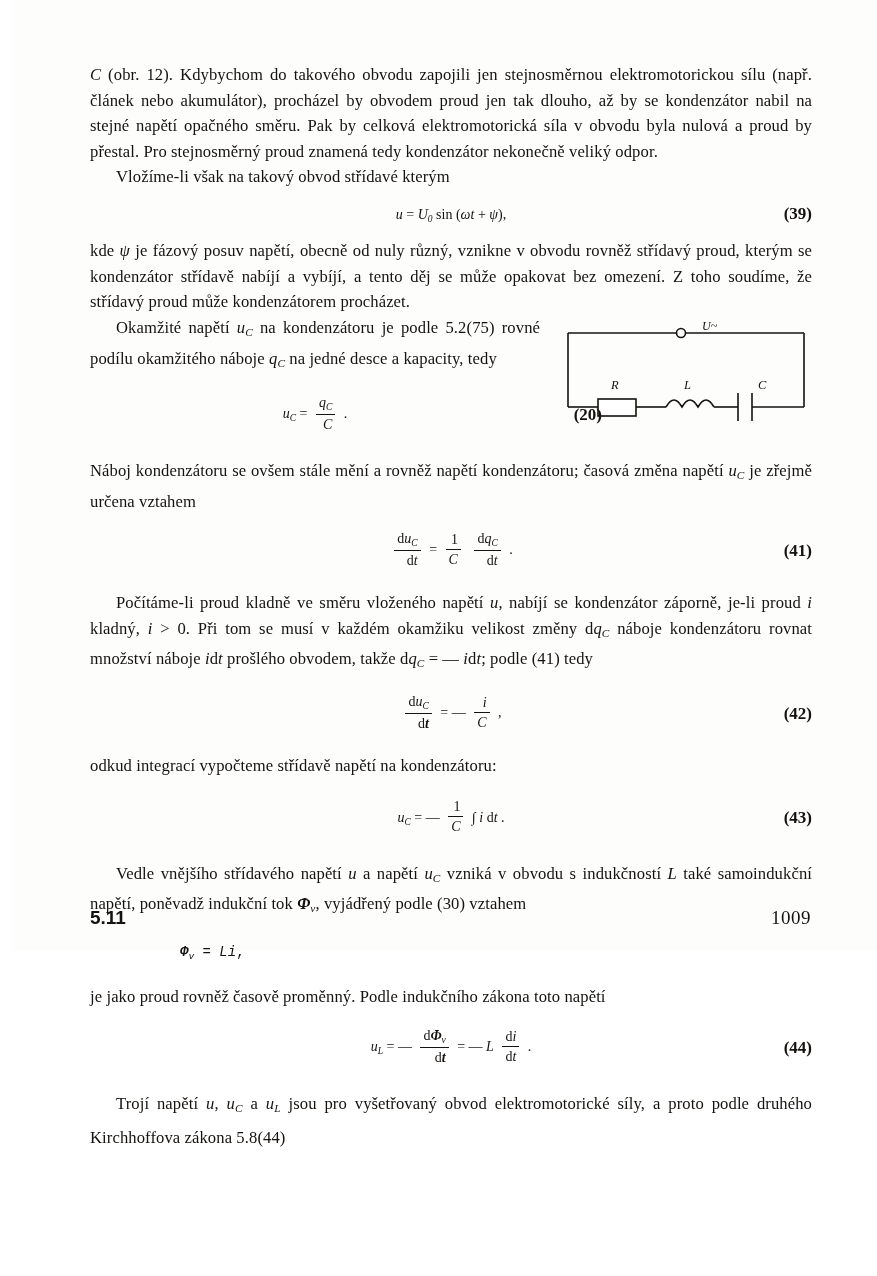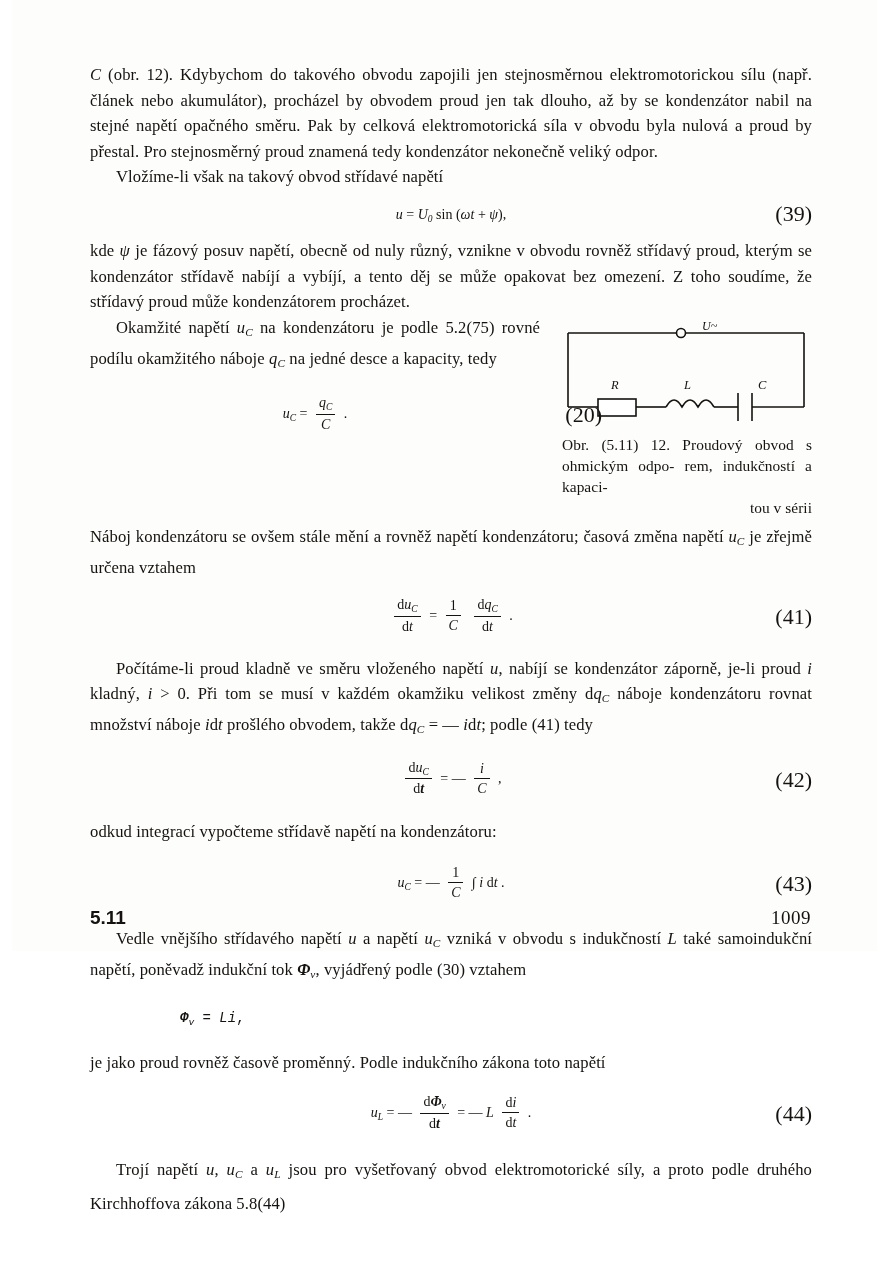--- a/index.html
+++ b/index.html
@@ -43,34 +43,34 @@
     position: relative;
     text-align: center;
     font-size: 17px;
     margin: 14px 0 14px 0;
   }
   .eq .num {
     position: absolute;
     right: 0;
     top: 50%;
     transform: translateY(-50%);
-    font-weight: normal;
-    font-size: 22px;
+    font-weight: bold;
+    font-size: 17px;
   }
   .it { font-style: italic; }
   .bi { font-style: italic; font-weight: bold; }
   sub.sb {
     font-size: 0.68em;
     vertical-align: -0.28em;
     font-style: italic;
   }
   .frac {
     display: inline-block;
     vertical-align: middle;
-    text-align: center;
+    text-align: right;
     line-height: 1.15;
     margin: 0 5px;
     position: relative;
     top: -1px;
   }
   .frac .top {
     display: block;
     padding: 0 3px 1px 3px;
     border-bottom: 1.3px solid #15120f;
   }
@@ -125,21 +125,21 @@
 <body>
 
 <div class="page">
 
   <div class="content">
 
     <p class="para">
       <span class="it">C</span> (obr. 12). Kdybychom do takového obvodu zapojili jen stejnosměrnou elektromotorickou sílu (např. článek nebo akumulátor), procházel by obvodem proud jen tak dlouho, až by se kondenzátor nabil na stejné napětí opačného směru. Pak by celková elektromotorická síla v obvodu byla nulová a proud by přestal. Pro stejnosměrný proud znamená tedy kondenzátor nekonečně veliký odpor.
     </p>
 
-    <p class="para indent">Vložíme-li však na takový obvod střídavé napětí</p>
+    <p class="para indent">Vložíme-li však na takový obvod střídavé kterým</p>
 
     <div class="eq">
       <span class="eqline"><span class="it">u</span> = <span class="it">U</span><sub class="sb">0</sub> sin (<span class="it">ωt</span> + <span class="it">ψ</span>),</span>
       <span class="num">(39)</span>
     </div>
 
     <p class="para">
       kde <span class="it">ψ</span> je fázový posuv napětí, obecně od nuly různý, vznikne v obvodu rovněž střídavý proud, kterým se kondenzátor střídavě nabíjí a vybíjí, a tento děj se může opakovat bez omezení. Z toho soudíme, že střídavý proud může kondenzátorem procházet.
     </p>
 
@@ -159,26 +159,20 @@
             <path d="M176 74 V 102"></path>
             <path d="M190 74 V 102"></path>
             <circle cx="119" cy="14" r="4.5" fill="#fdfdfb"></circle>
           </g>
           <text x="140" y="11" font-family="Liberation Serif, serif" font-size="12" font-style="italic" fill="#15120f">U~</text>
           <text x="49" y="70" font-family="Liberation Serif, serif" font-size="12.5" font-style="italic" fill="#15120f">R</text>
           <text x="122" y="70" font-family="Liberation Serif, serif" font-size="12.5" font-style="italic" fill="#15120f">L</text>
           <text x="196" y="70" font-family="Liberation Serif, serif" font-size="12.5" font-style="italic" fill="#15120f">C</text>
         </svg>
       </div>
-      <div class="figcap">
-        <span>Obr. (5.11) 12.  Proudový</span>
-        <span>obvod s ohmickým odpo-</span>
-        <span>rem, indukčností a kapaci-</span>
-        <span class="lastline">tou v sérii</span>
-      </div>
     </div>
 
     <p class="para indent">
       Okamžité napětí <span class="it">u</span><sub class="sb">C</sub> na kondenzátoru je podle 5.2(75) rovné podílu okamžitého náboje <span class="it">q</span><sub class="sb">C</sub> na jedné desce a kapacity, tedy
     </p>
 
     <div class="eq" style="width:500px;margin-top:20px;margin-bottom:24px;">
       <span class="eqline"><span class="it">u</span><sub class="sb">C</sub> =
         <span class="frac"><span class="top"><span class="it">q</span><sub class="sb">C</sub></span><span class="bot"><span class="it">C</span></span></span> .
       </span>

